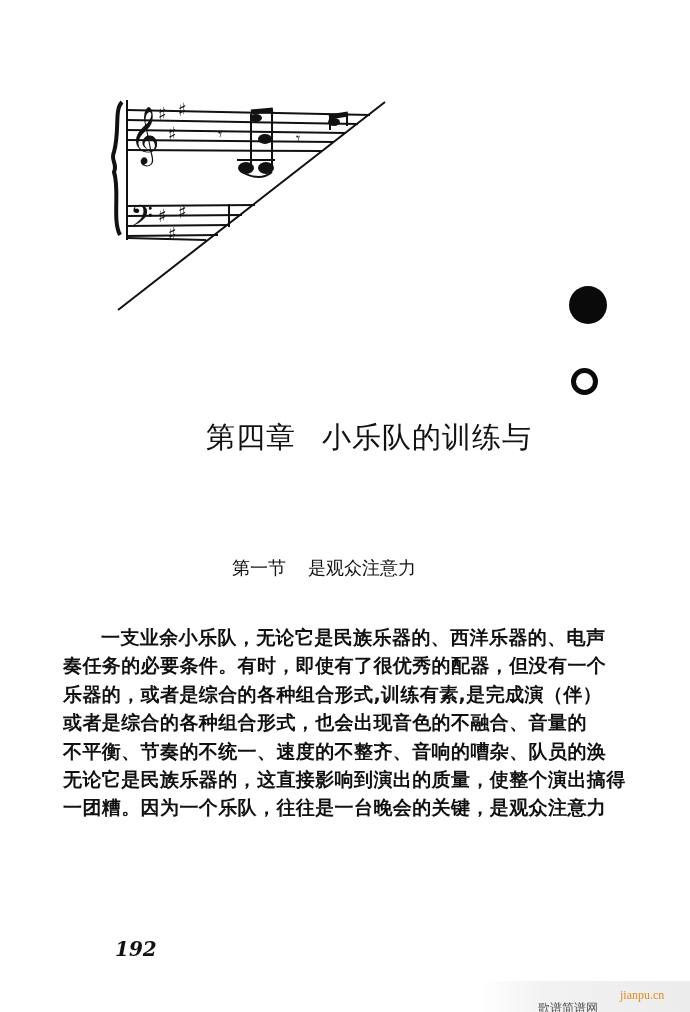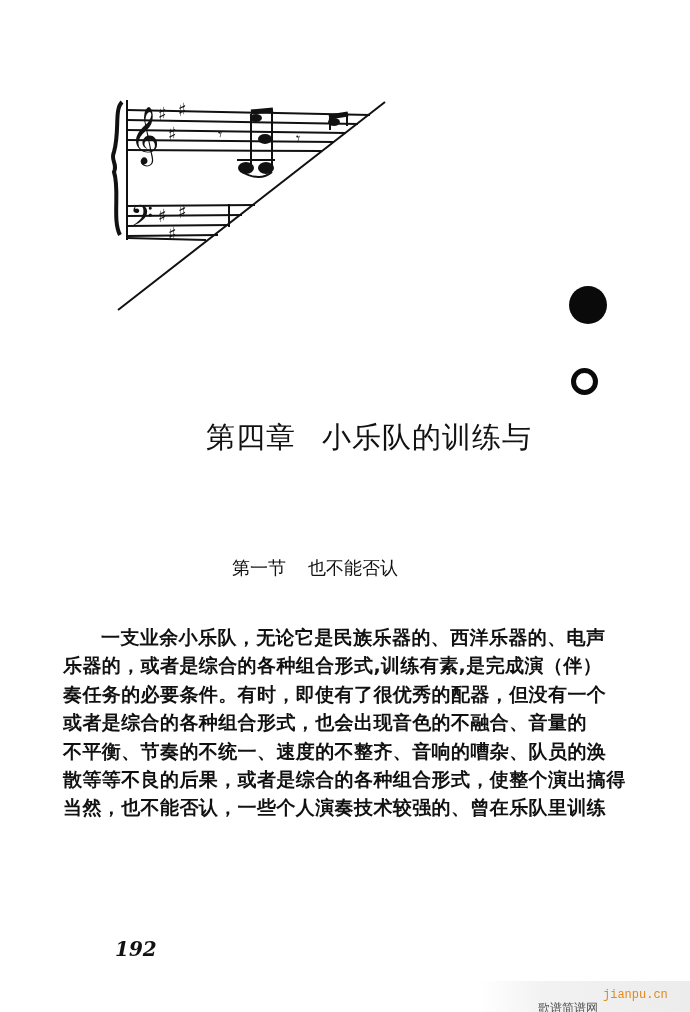--- a/index.html
+++ b/index.html
@@ -109,25 +109,25 @@
       position: absolute;
       left: 58px;
       top: 7px;
       font-size: 12px;
       color: #555555;
       font-family: Liberation Sans, sans-serif;
       margin-top: 12px;
     }
     .watermark .wm-en {
       position: absolute;
-      left: 123px;
+      left: 140px;
       top: 7px;
       font-size: 12px;
       color: #e08a1e;
-      font-family: Liberation Mono, monospace;
+      font-family: Liberation Serif, serif;
     }
   </style>
 </head>
 <body>
 
 <div class="score">
   <svg width="300" height="260" viewBox="0 0 300 260" xmlns="http://www.w3.org/2000/svg">
     <g stroke="#111" fill="none">
 
       <path d="M22 42 C14 50, 20 70, 14 92 C10 100, 18 104, 14 112 C20 130, 12 160, 20 175" stroke-width="4"></path>
@@ -191,31 +191,31 @@
 <div class="marker marker-filled"></div>
 <div class="marker marker-hollow"></div>
 
 <h1 class="chapter-title" style="margin:16px;font-weight:normal;">
   <span class="line1">
     <span>第四章</span><span class="gap"></span><span>小乐队的训练与</span>
   </span>
 </h1>
 
 <h2 class="section-title" style="margin:0;font-weight:normal;">
-  <span>第一节</span><span class="gap"></span><span>也不能否认</span>
+  <span>第一节</span><span class="gap"></span><span>是观众注意力</span>
 </h2>
 
 <div class="body-text">
   <span class="line indent">一支业余小乐队，无论它是民族乐器的、西洋乐器的、电声</span>
+  <span class="line">奏任务的必要条件。有时，即使有了很优秀的配器，但没有一个</span>
   <span class="line">乐器的，或者是综合的各种组合形式,训练有素,是完成演（伴）</span>
-  <span class="line">奏任务的必要条件。有时，即使有了很优秀的配器，但没有一个</span>
   <span class="line">或者是综合的各种组合形式，也会出现音色的不融合、音量的</span>
   <span class="line">不平衡、节奏的不统一、速度的不整齐、音响的嘈杂、队员的涣</span>
-  <span class="line">散等等不良的后果，或者是综合的各种组合形式，使整个演出搞得</span>
-  <span class="line">当然，也不能否认，一些个人演奏技术较强的、曾在乐队里训练</span>
+  <span class="line">无论它是民族乐器的，这直接影响到演出的质量，使整个演出搞得</span>
+  <span class="line">一团糟。因为一个乐队，往往是一台晚会的关键，是观众注意力</span>
 </div>
 
 <div class="page-number">192</div>
 
 <div class="watermark">
   <span class="wm-cn">歌谱简谱网</span>
   <span class="wm-en">jianpu.cn</span>
 </div>
 
 </body></html>

